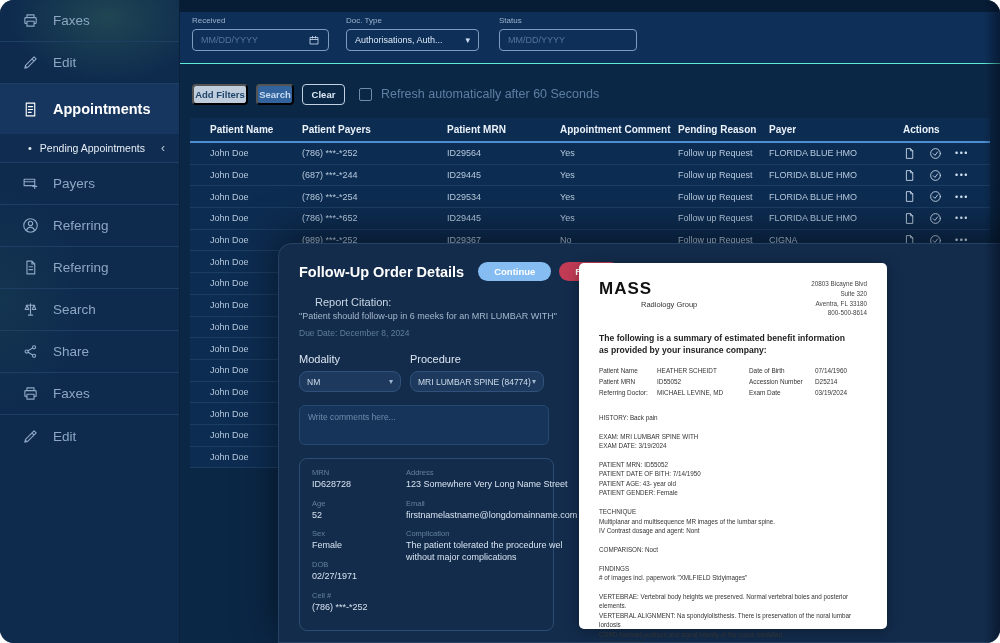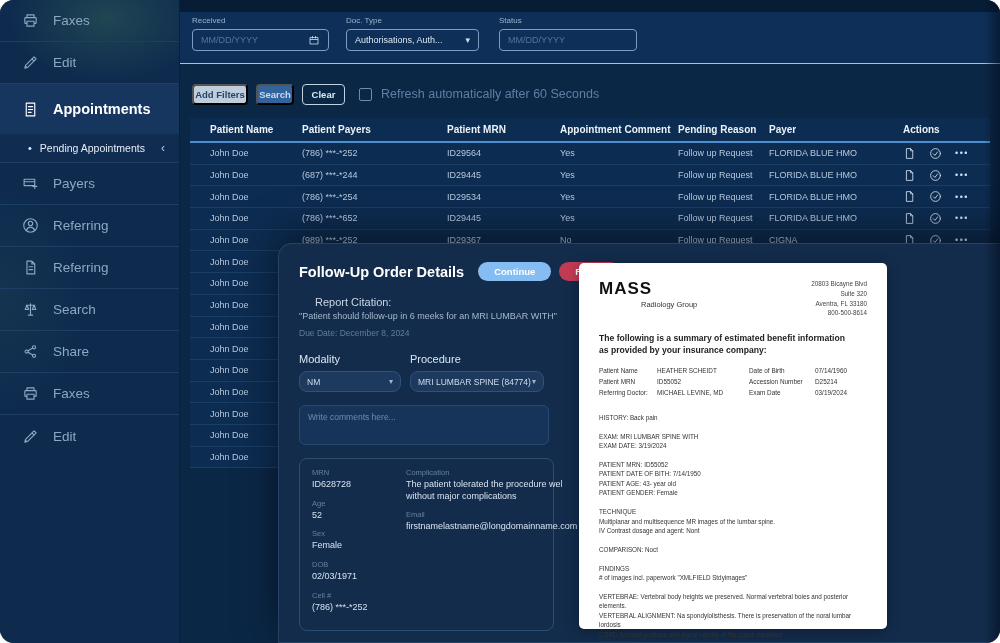--- a/index.html
+++ b/index.html
@@ -630,35 +630,39 @@
             <div class="fld">
               <div class="fl">Age</div>
               <div class="fv">52</div>
             </div>
             <div class="fld">
               <div class="fl">Sex</div>
               <div class="fv">Female</div>
             </div>
             <div class="fld">
               <div class="fl">DOB</div>
-              <div class="fv">02/03/1971</div>
+              <div class="fv">02/27/1971</div>
             </div>
             <div class="fld">
               <div class="fl">Cell #</div>
               <div class="fv">(786) ***-*252</div>
             </div>
           </div>
           <div class="col-r">
             <div class="fld">
-              <div class="fl">Complication</div>
-              <div class="fv">The patient tolerated the procedure wel without major complications</div>
+              <div class="fl">Address</div>
+              <div class="fv">123 Somewhere Very Long Name Street</div>
             </div>
             <div class="fld">
               <div class="fl">Email</div>
               <div class="fv">firstnamelastname@longdomainname.com</div>
+            </div>
+            <div class="fld">
+              <div class="fl">Complication</div>
+              <div class="fv">The patient tolerated the procedure wel without major complications</div>
             </div>
           </div>
         </div>
 
       
       
     </div>
 
     <div class="doc">
       <div class="doc-head">

